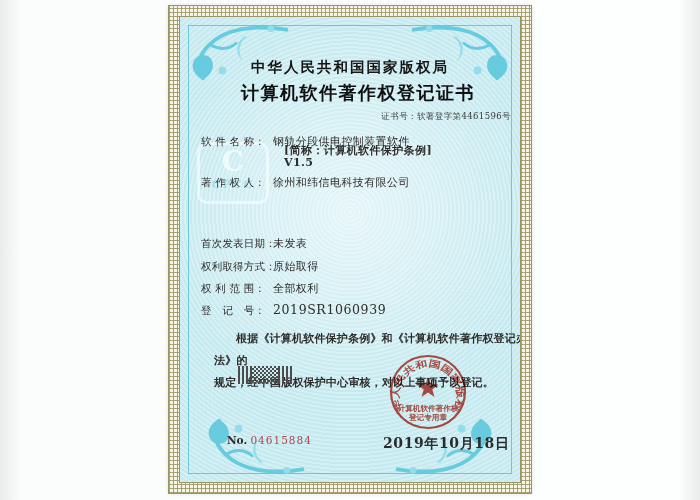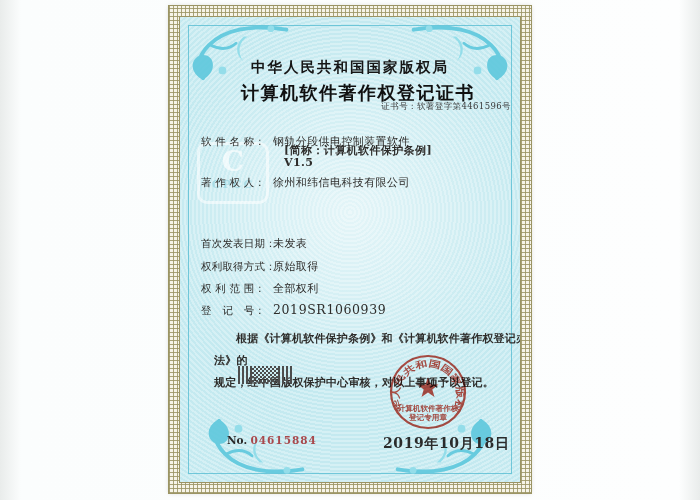--- a/index.html
+++ b/index.html
@@ -29,36 +29,36 @@
   .inner-line{position:absolute;inset:8px;border:1px solid rgba(80,185,208,.75);}
   .flourish{position:absolute;width:108px;height:62px;opacity:.9;}
   .fl-tl{left:3px;top:3px;}
   .fl-tr{right:3px;top:3px;transform:scaleX(-1);}
   .fl-bl{left:3px;bottom:3px;width:140px;transform:scaleY(-1);}
   .fl-br{right:3px;bottom:3px;width:140px;transform:scale(-1,-1);}
   .issuer{position:absolute;top:41px;left:0;width:100%;text-align:center;
     font-size:14.5px;font-weight:700;letter-spacing:2px;color:#161616;}
   .doc-title{position:absolute;top:64px;left:8px;width:100%;text-align:center;
     font-size:18px;font-weight:700;letter-spacing:1.5px;color:#101010;}
-  .cert-no{position:absolute;top:84px;right:9px;font-size:8.5px;color:#3a3a3a;letter-spacing:.4px;}
+  .cert-no{position:absolute;top:94px;right:9px;font-size:8.5px;color:#3a3a3a;letter-spacing:.4px;}
   .row{position:absolute;left:21px;white-space:nowrap;color:#2e2d2b;font-weight:400;}
   .row .lbl{display:inline-block;width:72px;font-size:10.5px;letter-spacing:.2px;}
   .row .val{font-size:11px;letter-spacing:.4px;}
   .row .val-lg{font-size:12.5px;letter-spacing:.6px;}
   .sub{position:absolute;left:104px;font-size:11px;font-weight:700;color:#2e2d2b;letter-spacing:.4px;white-space:nowrap;}
   .statement{position:absolute;left:24px;top:301px;width:320px;margin:10px;
     font-size:11px;line-height:22px;font-weight:600;color:#2e2d2b;letter-spacing:.2px;}
   .statement .ind{padding-left:22px;}
   .barcode{position:absolute;left:58px;top:349px;width:54px;height:18px;display:flex;}
   .bc-bars{flex:1;background:repeating-linear-gradient(90deg,#4c4c4c 0 2px,rgba(0,0,0,0) 2px 4px);}
   .bc-matrix{width:26px;background-image:repeating-conic-gradient(#4c4c4c 0% 25%, rgba(0,0,0,0) 0% 50%);background-size:4px 4px;}
   .seal{position:absolute;left:208px;top:337px;width:80px;height:78px;mix-blend-mode:multiply;opacity:.9;}
   .serial{position:absolute;left:47px;top:417px;font-size:10.5px;white-space:nowrap;}
   .serial .no-lbl{color:#2a2a2a;font-weight:700;}
-  .serial .no-val{color:#a8484c;font-weight:700;letter-spacing:1px;text-align:right;}
+  .serial .no-val{color:#a8484c;font-weight:400;letter-spacing:1px;text-align:right;}
   .issue-date{position:absolute;left:203px;top:418px;font-size:14px;font-weight:700;color:#2b2b2b;letter-spacing:.6px;}
   .watermark{position:absolute;left:17px;top:125px;width:72px;height:62px;box-sizing:border-box;
     border:3px solid rgba(255,255,255,.55);border-radius:10px;text-align:center;
     color:rgba(142,208,221,.6);}
   .watermark .wm-c{display:block;font-size:28px;line-height:34px;font-weight:700;color:rgba(255,255,255,.65);}
   .watermark .wm-t{display:block;font-size:11px;line-height:12px;letter-spacing:2px;font-weight:700;}
 </style>
 </head>
 <body>
 

